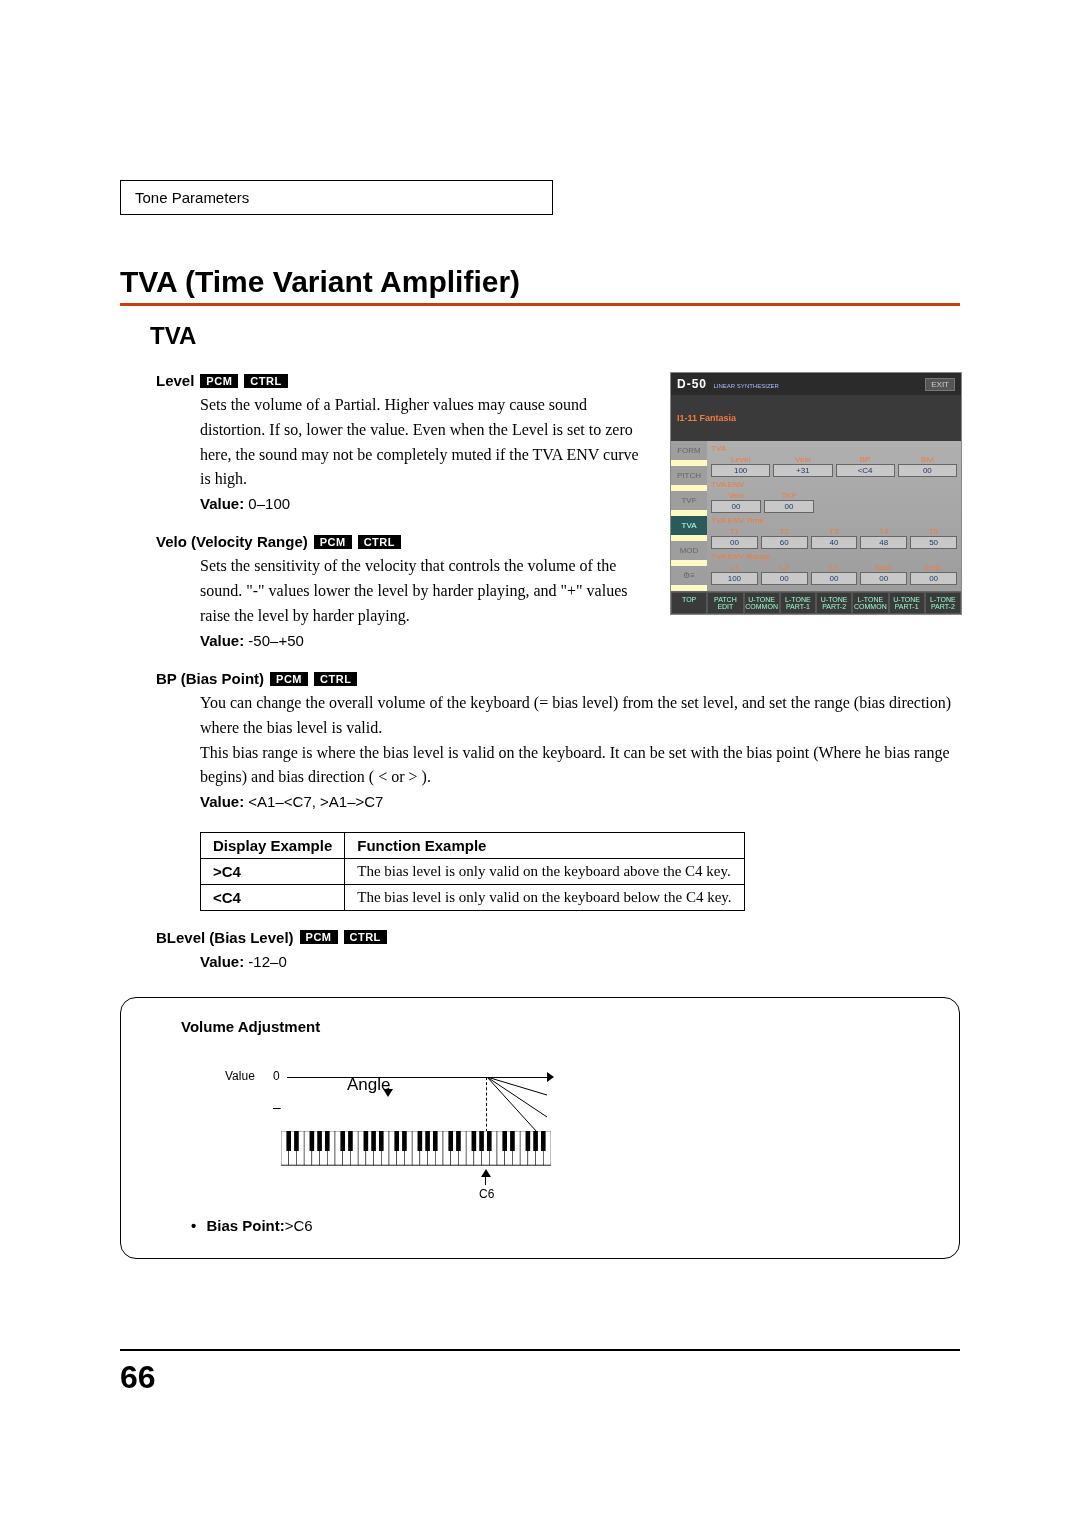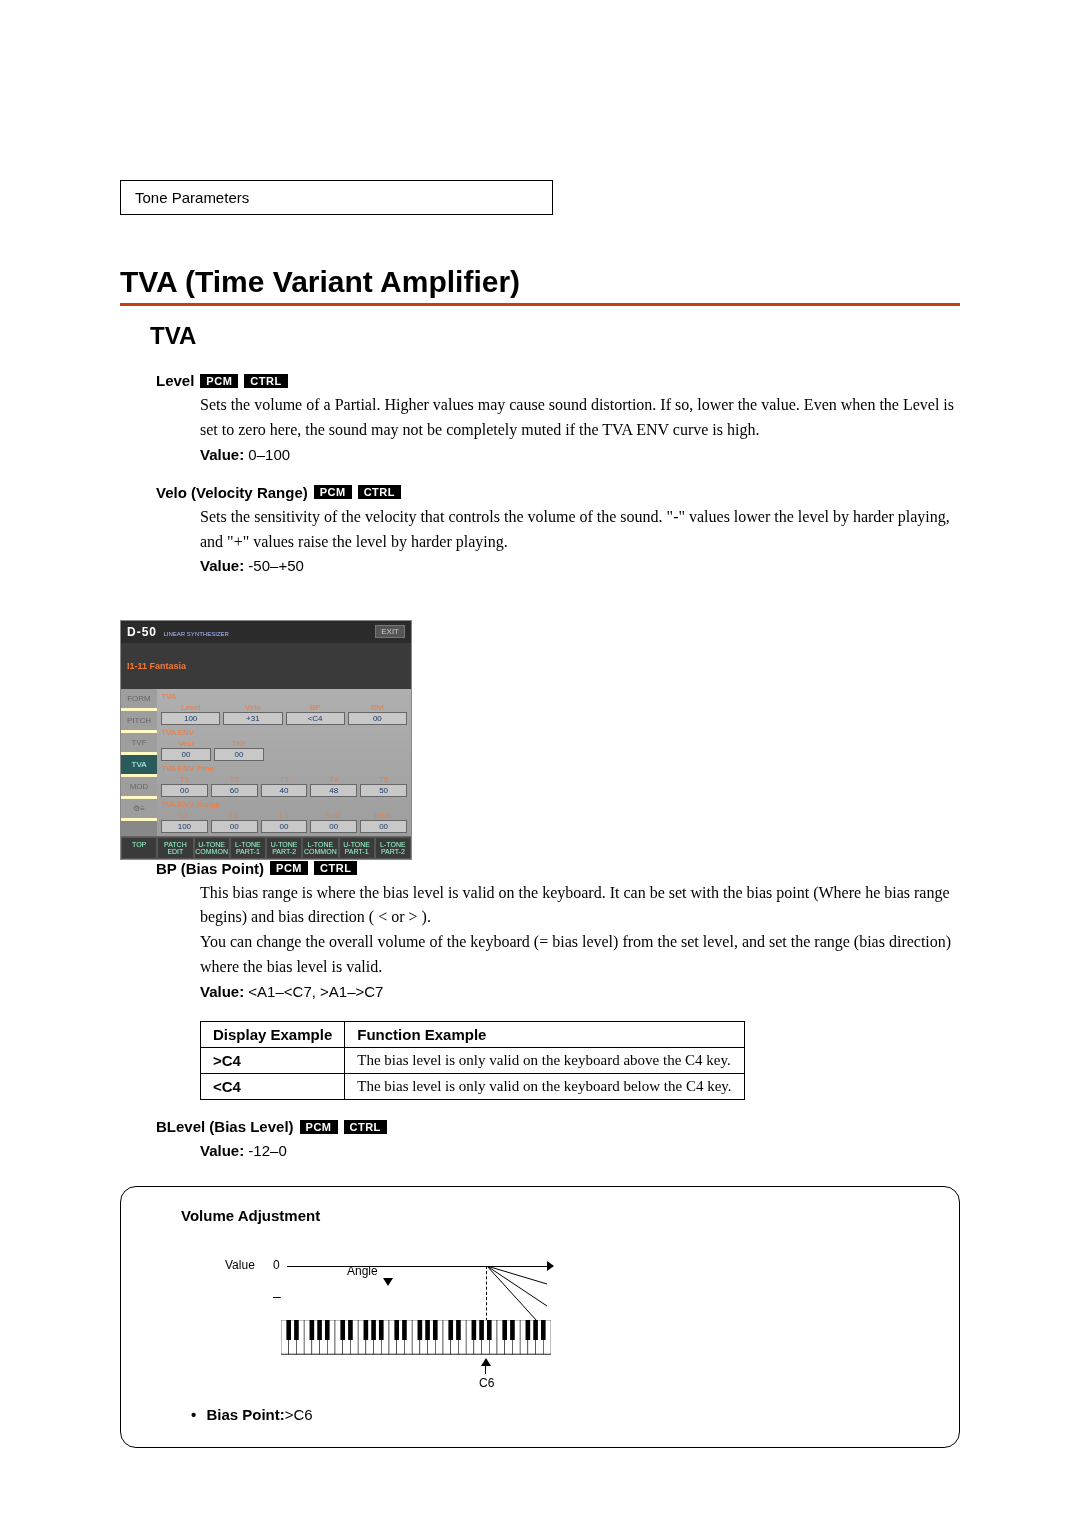--- a/index.html
+++ b/index.html
@@ -33,21 +33,20 @@
   h2.sub {
     font-family: Arial, Helvetica, sans-serif;
     font-weight: bold;
     font-size: 24px;
     margin: 16px 0 22px 30px;
   }
   .content-row {
     display: flex;
     gap: 24px;
     align-items: flex-start;
-    flex-direction: column;
   }
   .left-col { flex: 1; }
   .right-col { width: 290px; }
   .param-block { margin-bottom: 18px; margin-left: 36px; }
   .param-label {
     font-family: Arial, Helvetica, sans-serif;
     font-weight: bold;
     font-size: 15px;
     display: inline-flex;
     align-items: center;
@@ -110,21 +109,21 @@
     width: 36px;
     display: flex;
     flex-direction: column;
     background:#888;
   }
   .scr-side div {
     text-align: center;
     padding: 5px 0;
     font-size: 8px;
     color:#666;
-    border-bottom:3px solid #fef9c3;
+    border-bottom:6px solid #fef9c3;
     background:#9e9e9e;
   }
   .scr-side div.active { background:#2a5a5a;color:#bff;}
   .scr-main { flex:1; padding:0px; }
   .scr-section {
     margin: 3px 4px;
   }
   .scr-section-title { color:#f47a3a; font-size:8px; margin-bottom:2px;}
   .scr-row { display:flex; gap:3px;}
   .scr-cell {
@@ -225,21 +224,21 @@
     left: 42px;
     top: 38px;
     font-family: Arial, sans-serif;
     font-size: 14px;
   }
   .vol-angle-label {
     position:absolute;
     left: 116px;
     top: 14px;
     font-family: Arial, sans-serif;
-    font-size: 12px;
+    font-size: 17px;
   }
   .vol-angle-arr-down {
     position:absolute;
     left: 152px;
     top: 28px;
     width:0;height:0;
     border-top:8px solid #000;
     border-left:5px solid transparent;
     border-right:5px solid transparent;
   }
@@ -469,22 +468,22 @@
     </div>
   </div>
 
   <div class="param-block">
     <div class="param-label">
       <span>BP (Bias Point)</span>
       <span class="tag">PCM</span>
       <span class="tag">CTRL</span>
     </div>
     <div class="param-body">
+      <div>You can change the overall volume of the keyboard (= bias level) from the set level, and set the range (bias direction) where the bias level is valid.</div>
       <div>This bias range is where the bias level is valid on the keyboard. It can be set with the bias point (Where he bias range begins) and bias direction ( &lt; or &gt; ).</div>
-      <div>You can change the overall volume of the keyboard (= bias level) from the set level, and set the range (bias direction) where the bias level is valid.</div>
       <div class="value-line">
         <b>Value:</b>
         <span>&lt;A1–&lt;C7, &gt;A1–&gt;C7</span>
       </div>
     </div>
   </div>
 
   <table class="example">
     <tbody>
         <tr>

